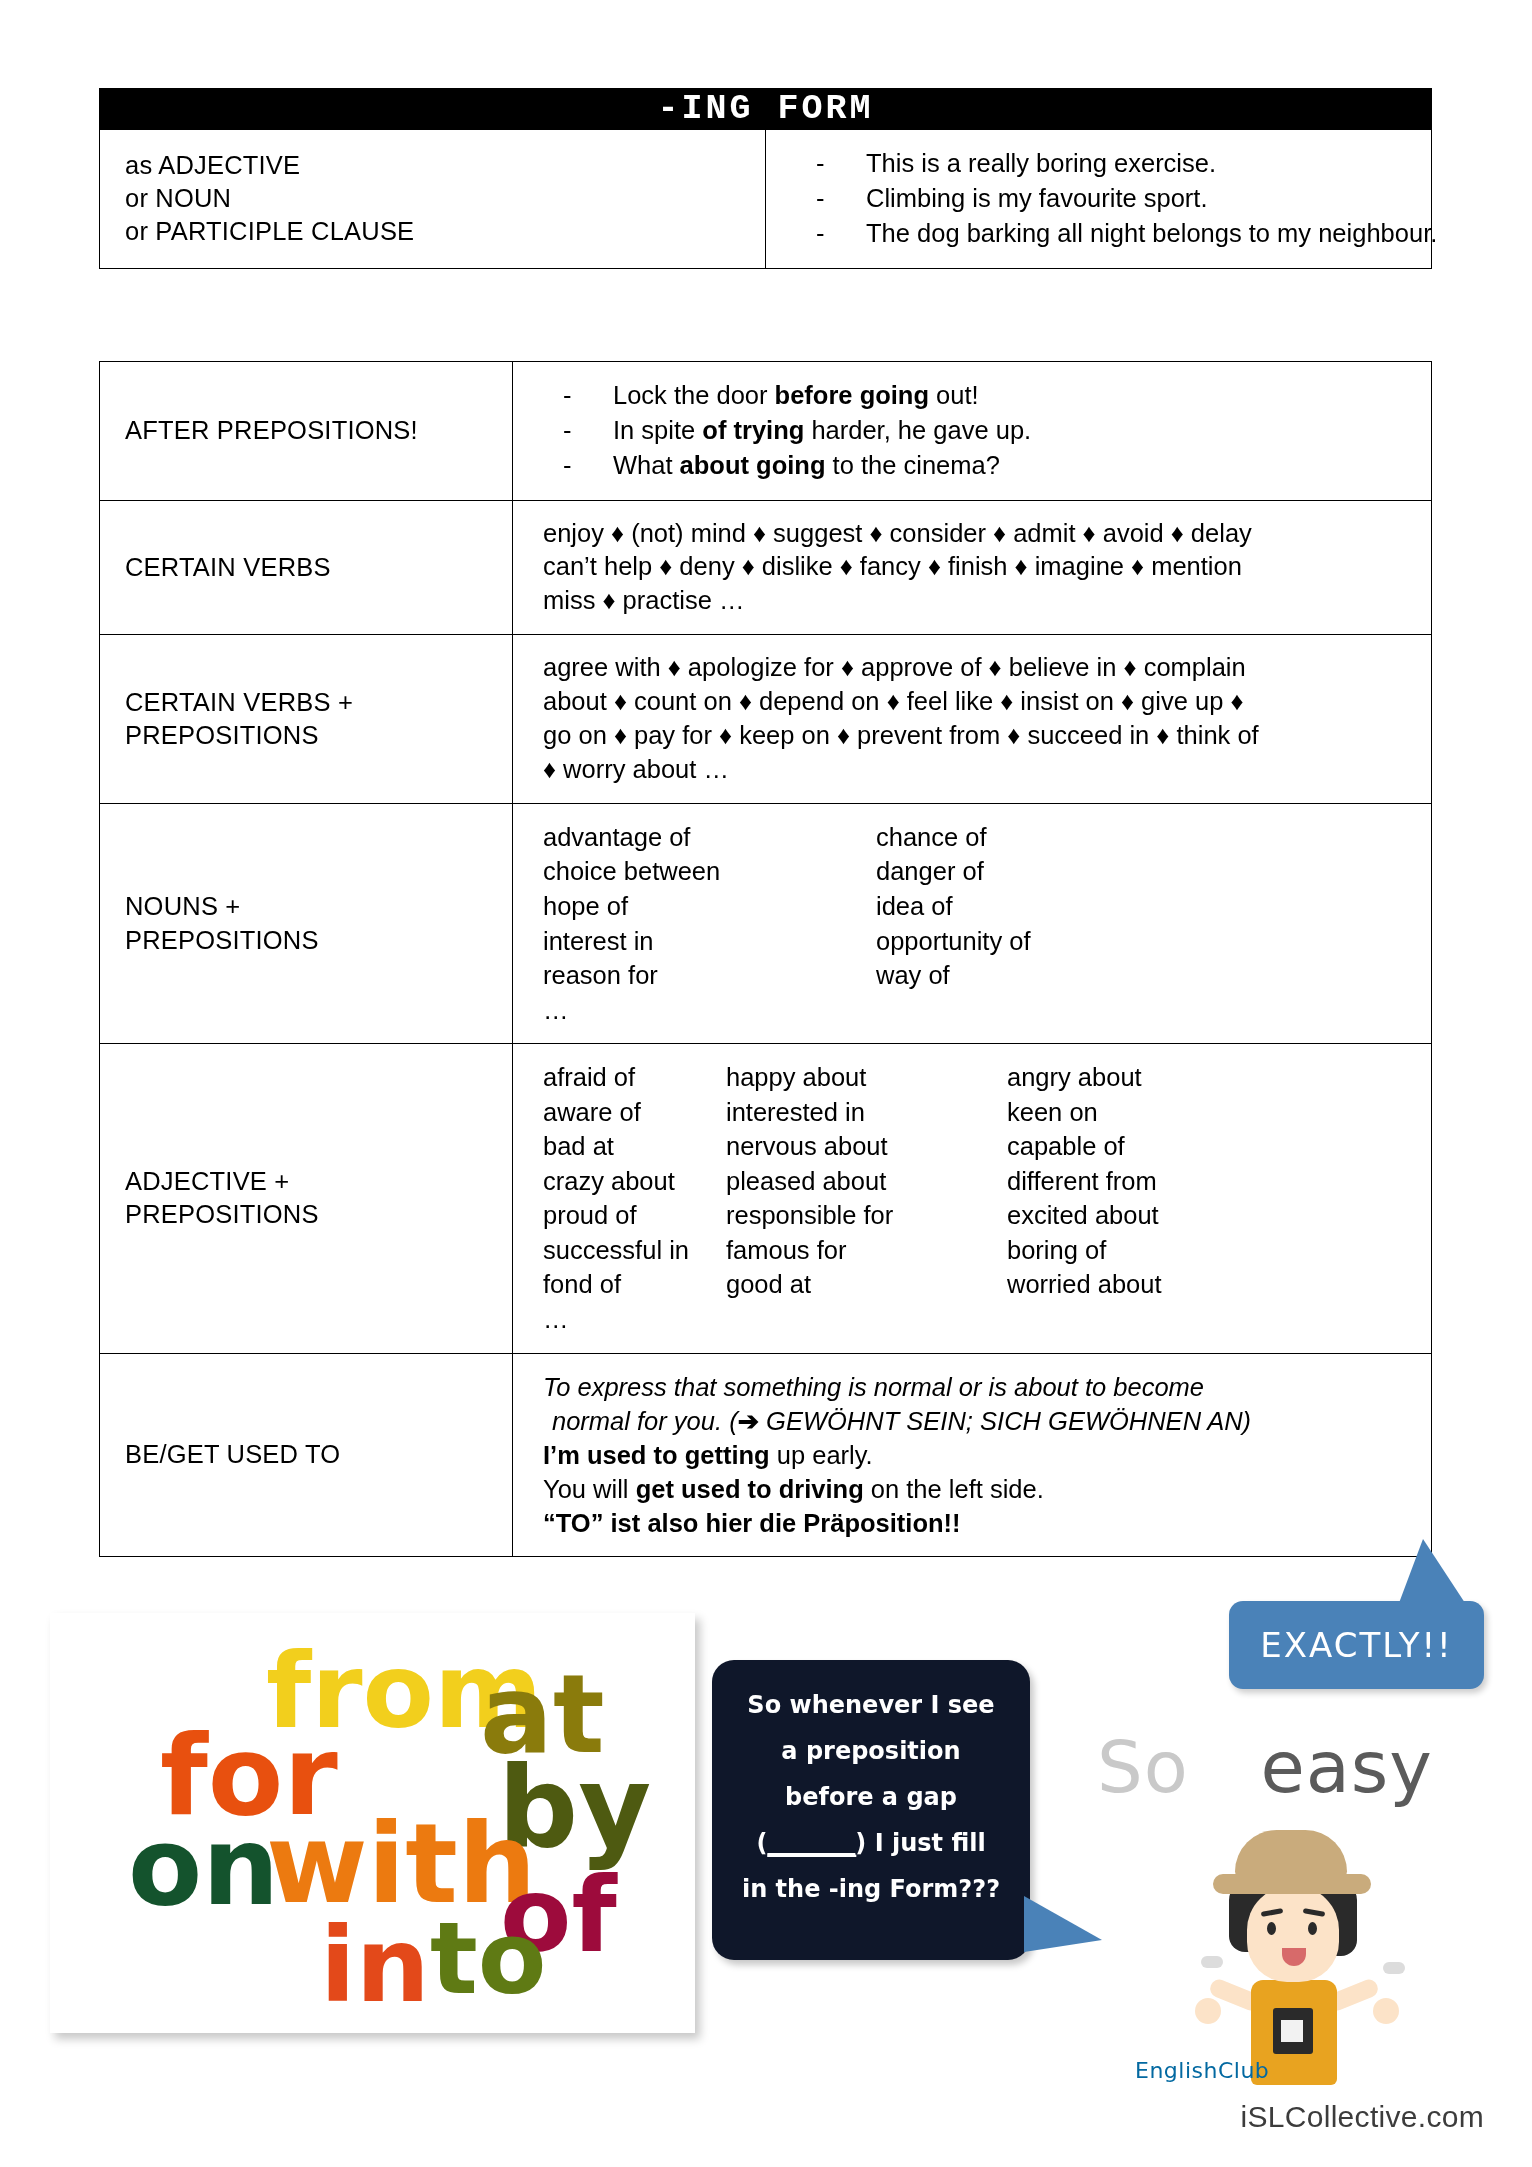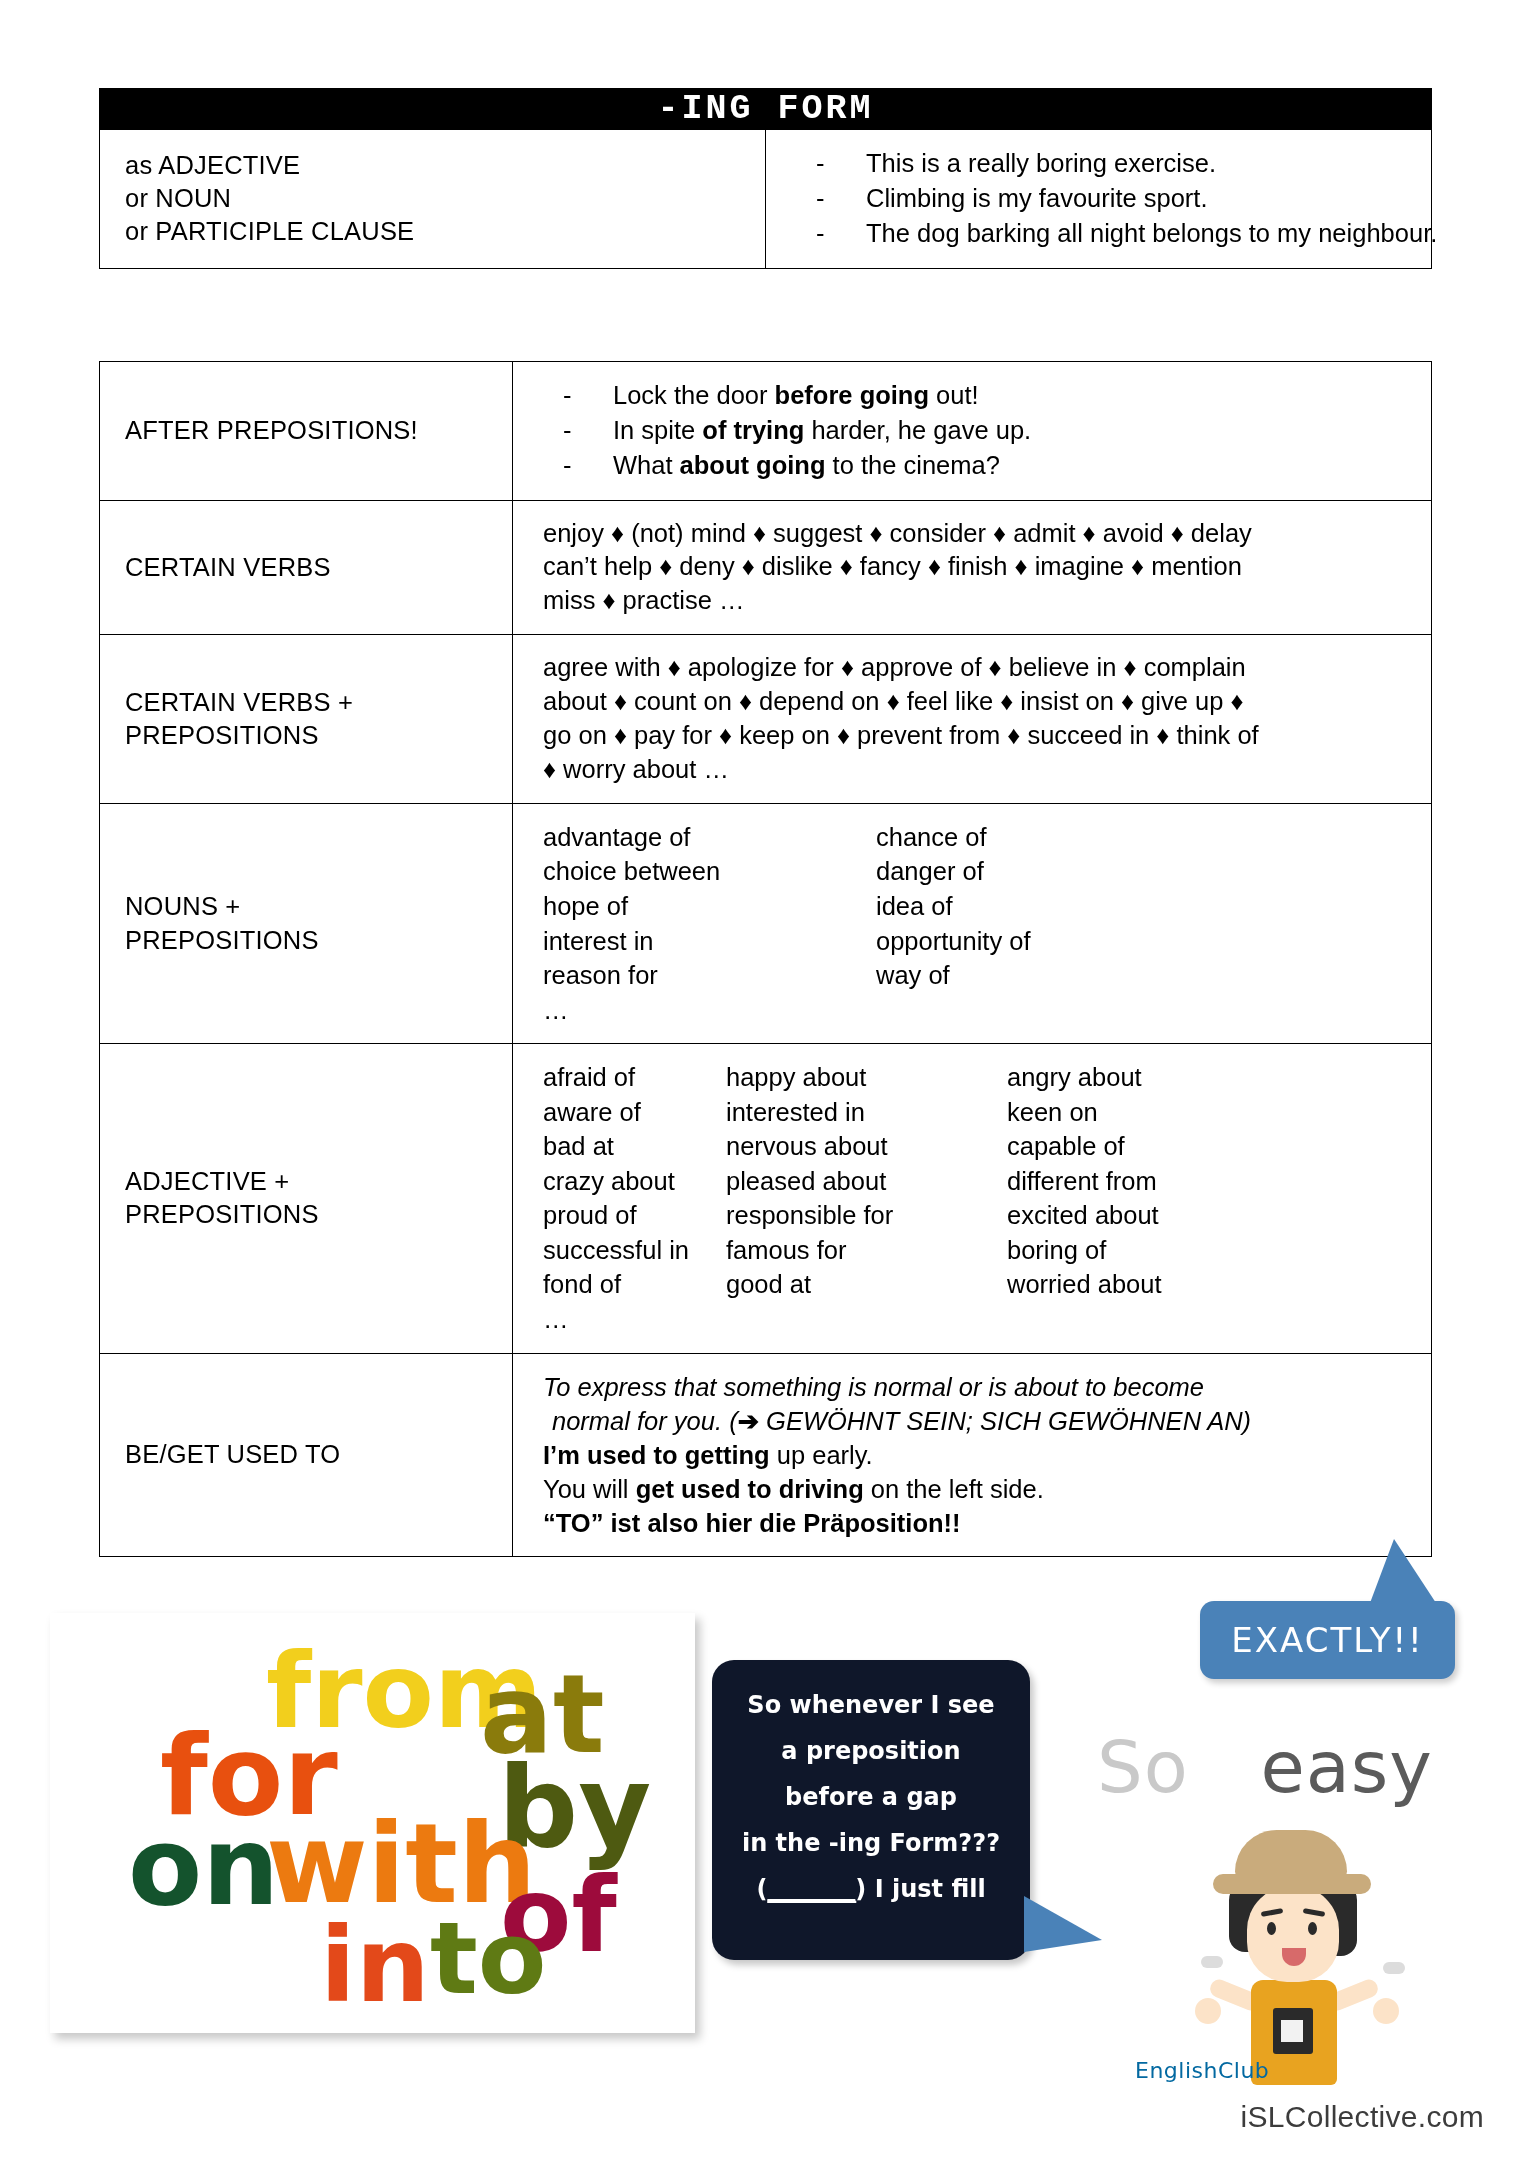--- a/index.html
+++ b/index.html
@@ -138,24 +138,24 @@
     bottom: 8px;
     width: 0; height: 0;
     border-left: 78px solid #4a82b8;
     border-top: 44px solid transparent;
     border-bottom: 12px solid transparent;
   }
   .gapline { text-decoration: underline; letter-spacing: -1px; }
 
   .bubble-exactly {
     position: absolute;
-    left: 1200px;
+    left: 1229px;
     top: 1601px;
     width: 255px;
-    height: 78px;
+    height: 88px;
     background: #4a82b8;
     border-radius: 14px;
     color: #ffffff;
     font-family: "DejaVu Sans", sans-serif;
     font-size: 34px;
     letter-spacing: 2px;
     display: flex;
     align-items: center;
     justify-content: center;
     box-shadow: 3px 4px 6px rgba(0,0,0,.20);
@@ -394,22 +394,22 @@
     <span class="wc-word" style="left:216px; top:196px; font-size:110px; color:#ec7a10;">with</span>
     <span class="wc-word" style="left:450px; top:250px; font-size:104px; color:#9d0b3c;">of</span>
     <span class="wc-word" style="left:270px; top:300px; font-size:104px; color:#e3491a;">in</span>
     <span class="wc-word" style="left:380px; top:296px; font-size:100px; color:#5f7a14;">to</span>
   </div>
 
   <div class="bubble-main">
     <div>So whenever I see</div>
     <div>a preposition</div>
     <div>before a gap</div>
+    <div><span>(</span><span class="gapline">________</span><span>) I just fill</span></div>
     <div>in the -ing Form???</div>
-    <div><span>(</span><span class="gapline">________</span><span>) I just fill</span></div>
     <div class="tail"></div>
   </div>
 
   <div class="bubble-exactly">
     <span>EXACTLY!!</span>
     <div class="tail-up"></div>
   </div>
 
   <div class="so-easy">
     <span class="so">So</span>

